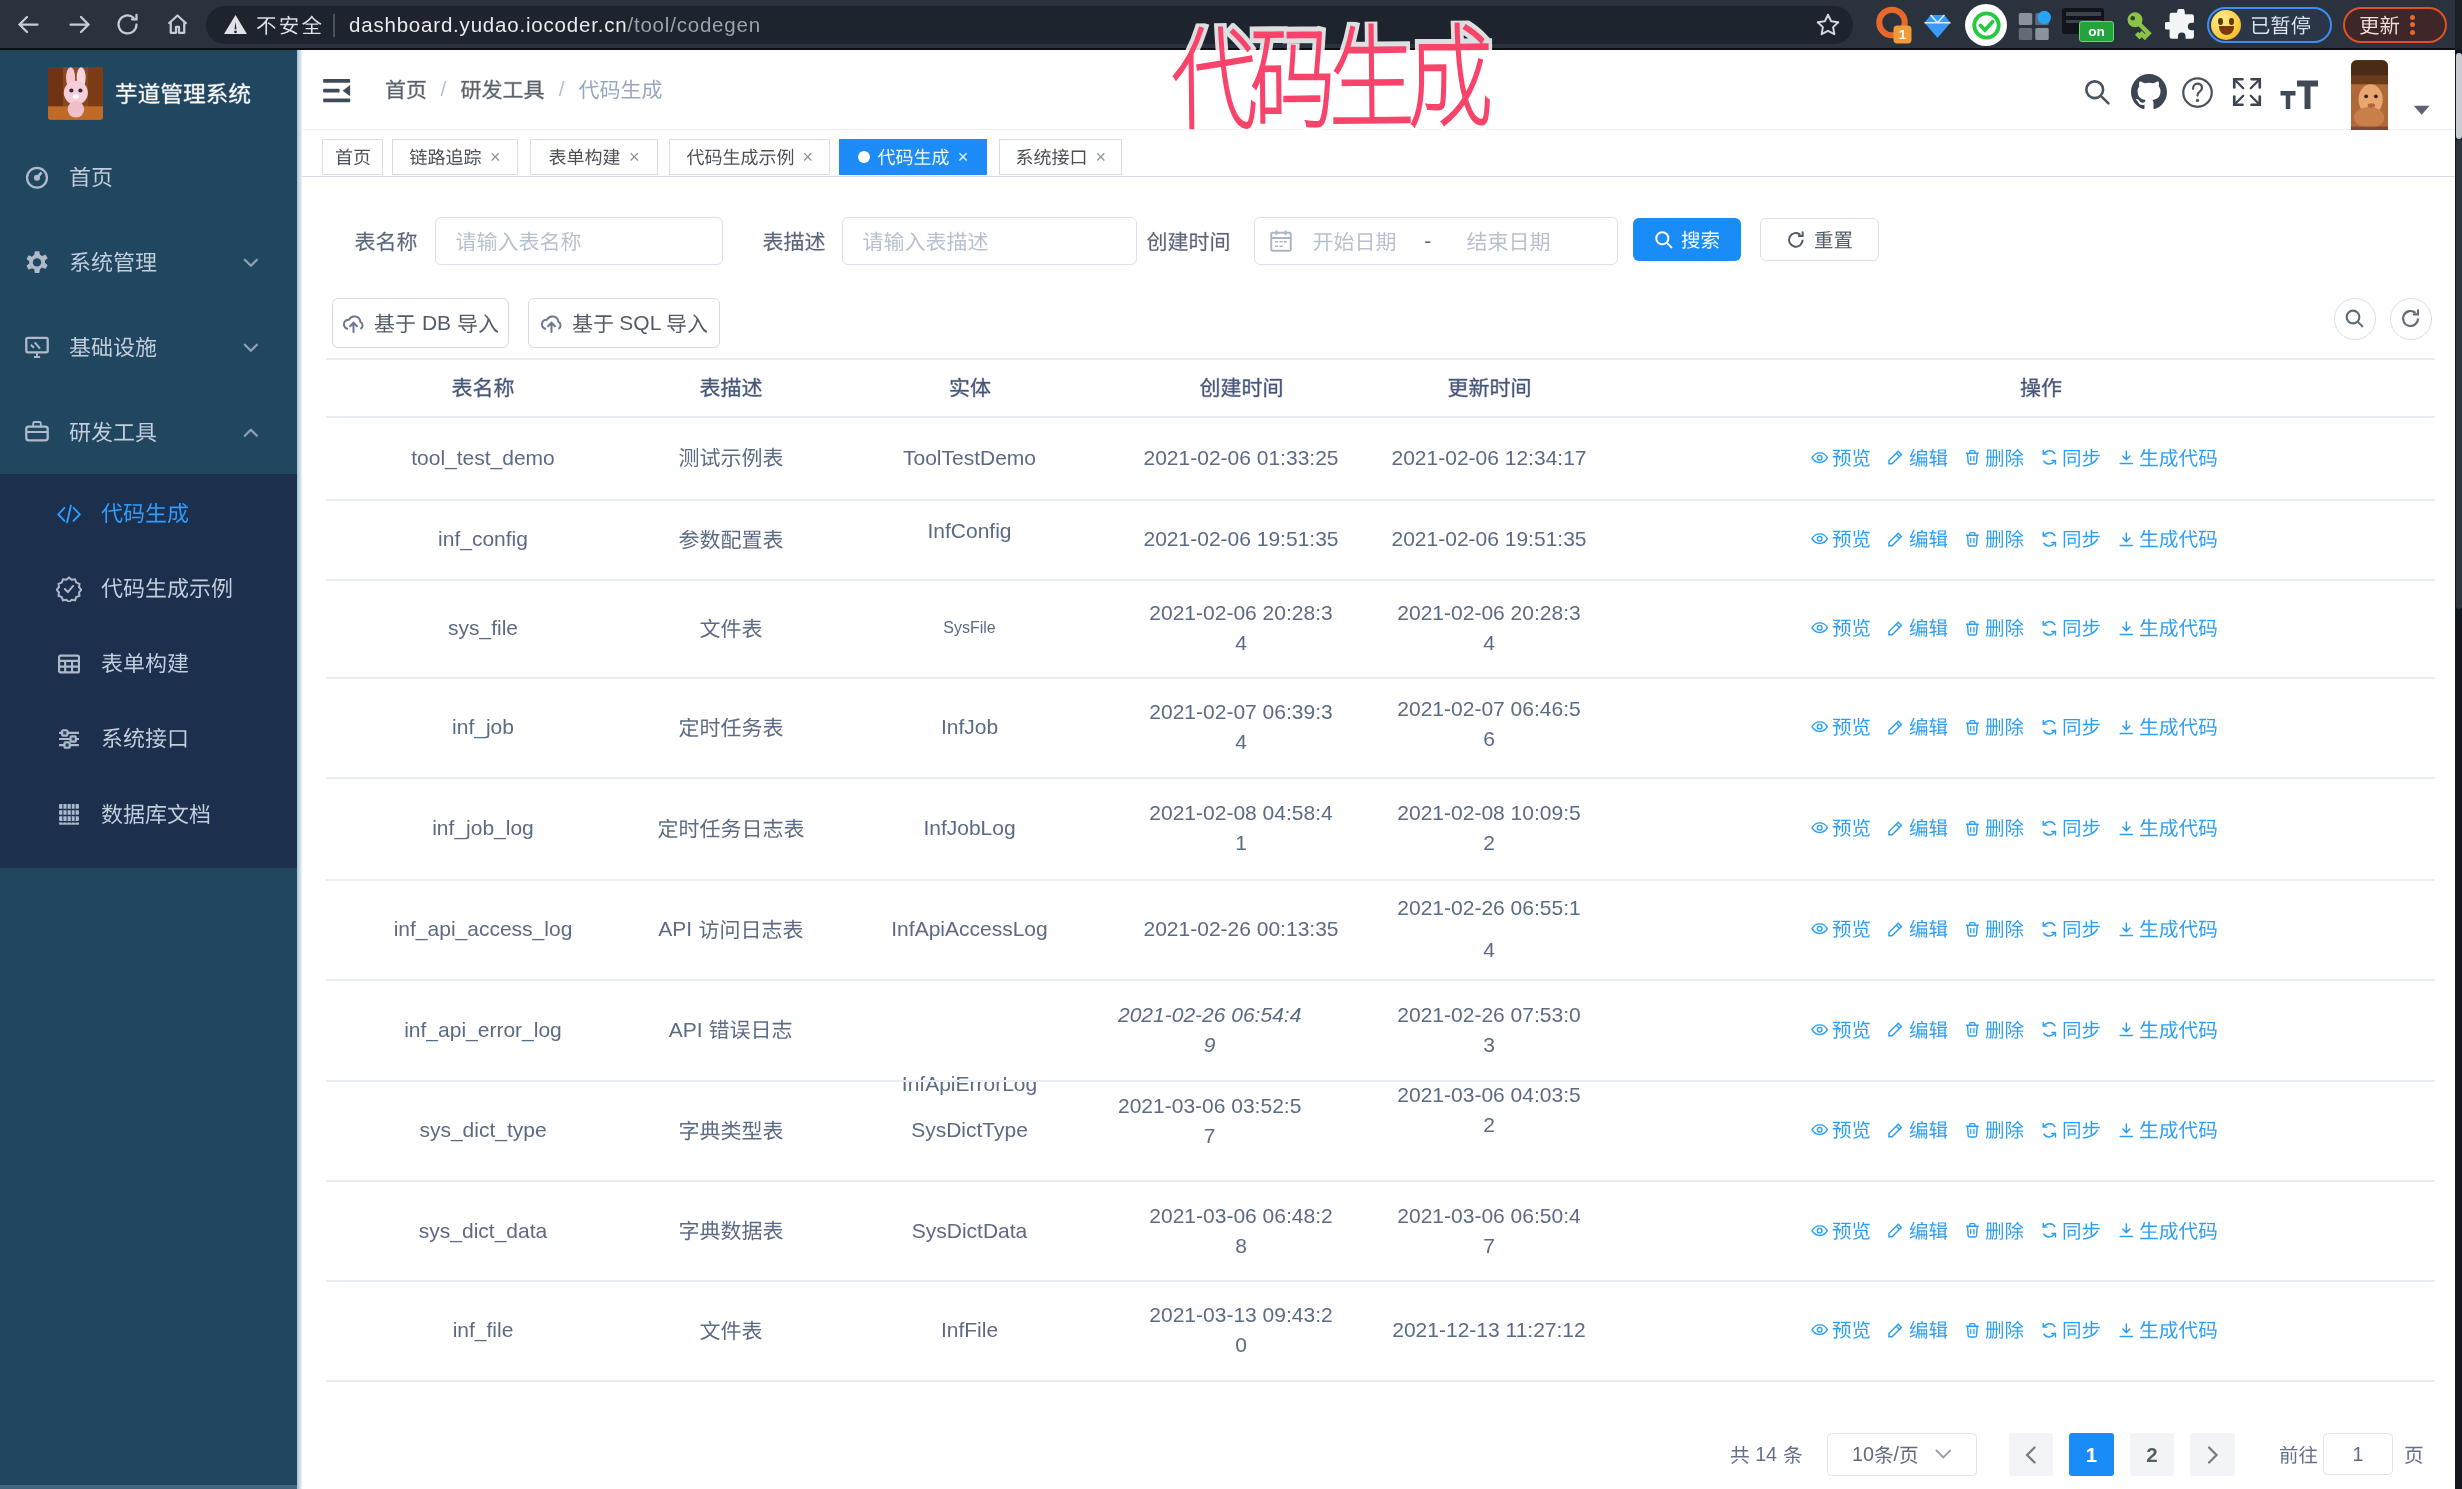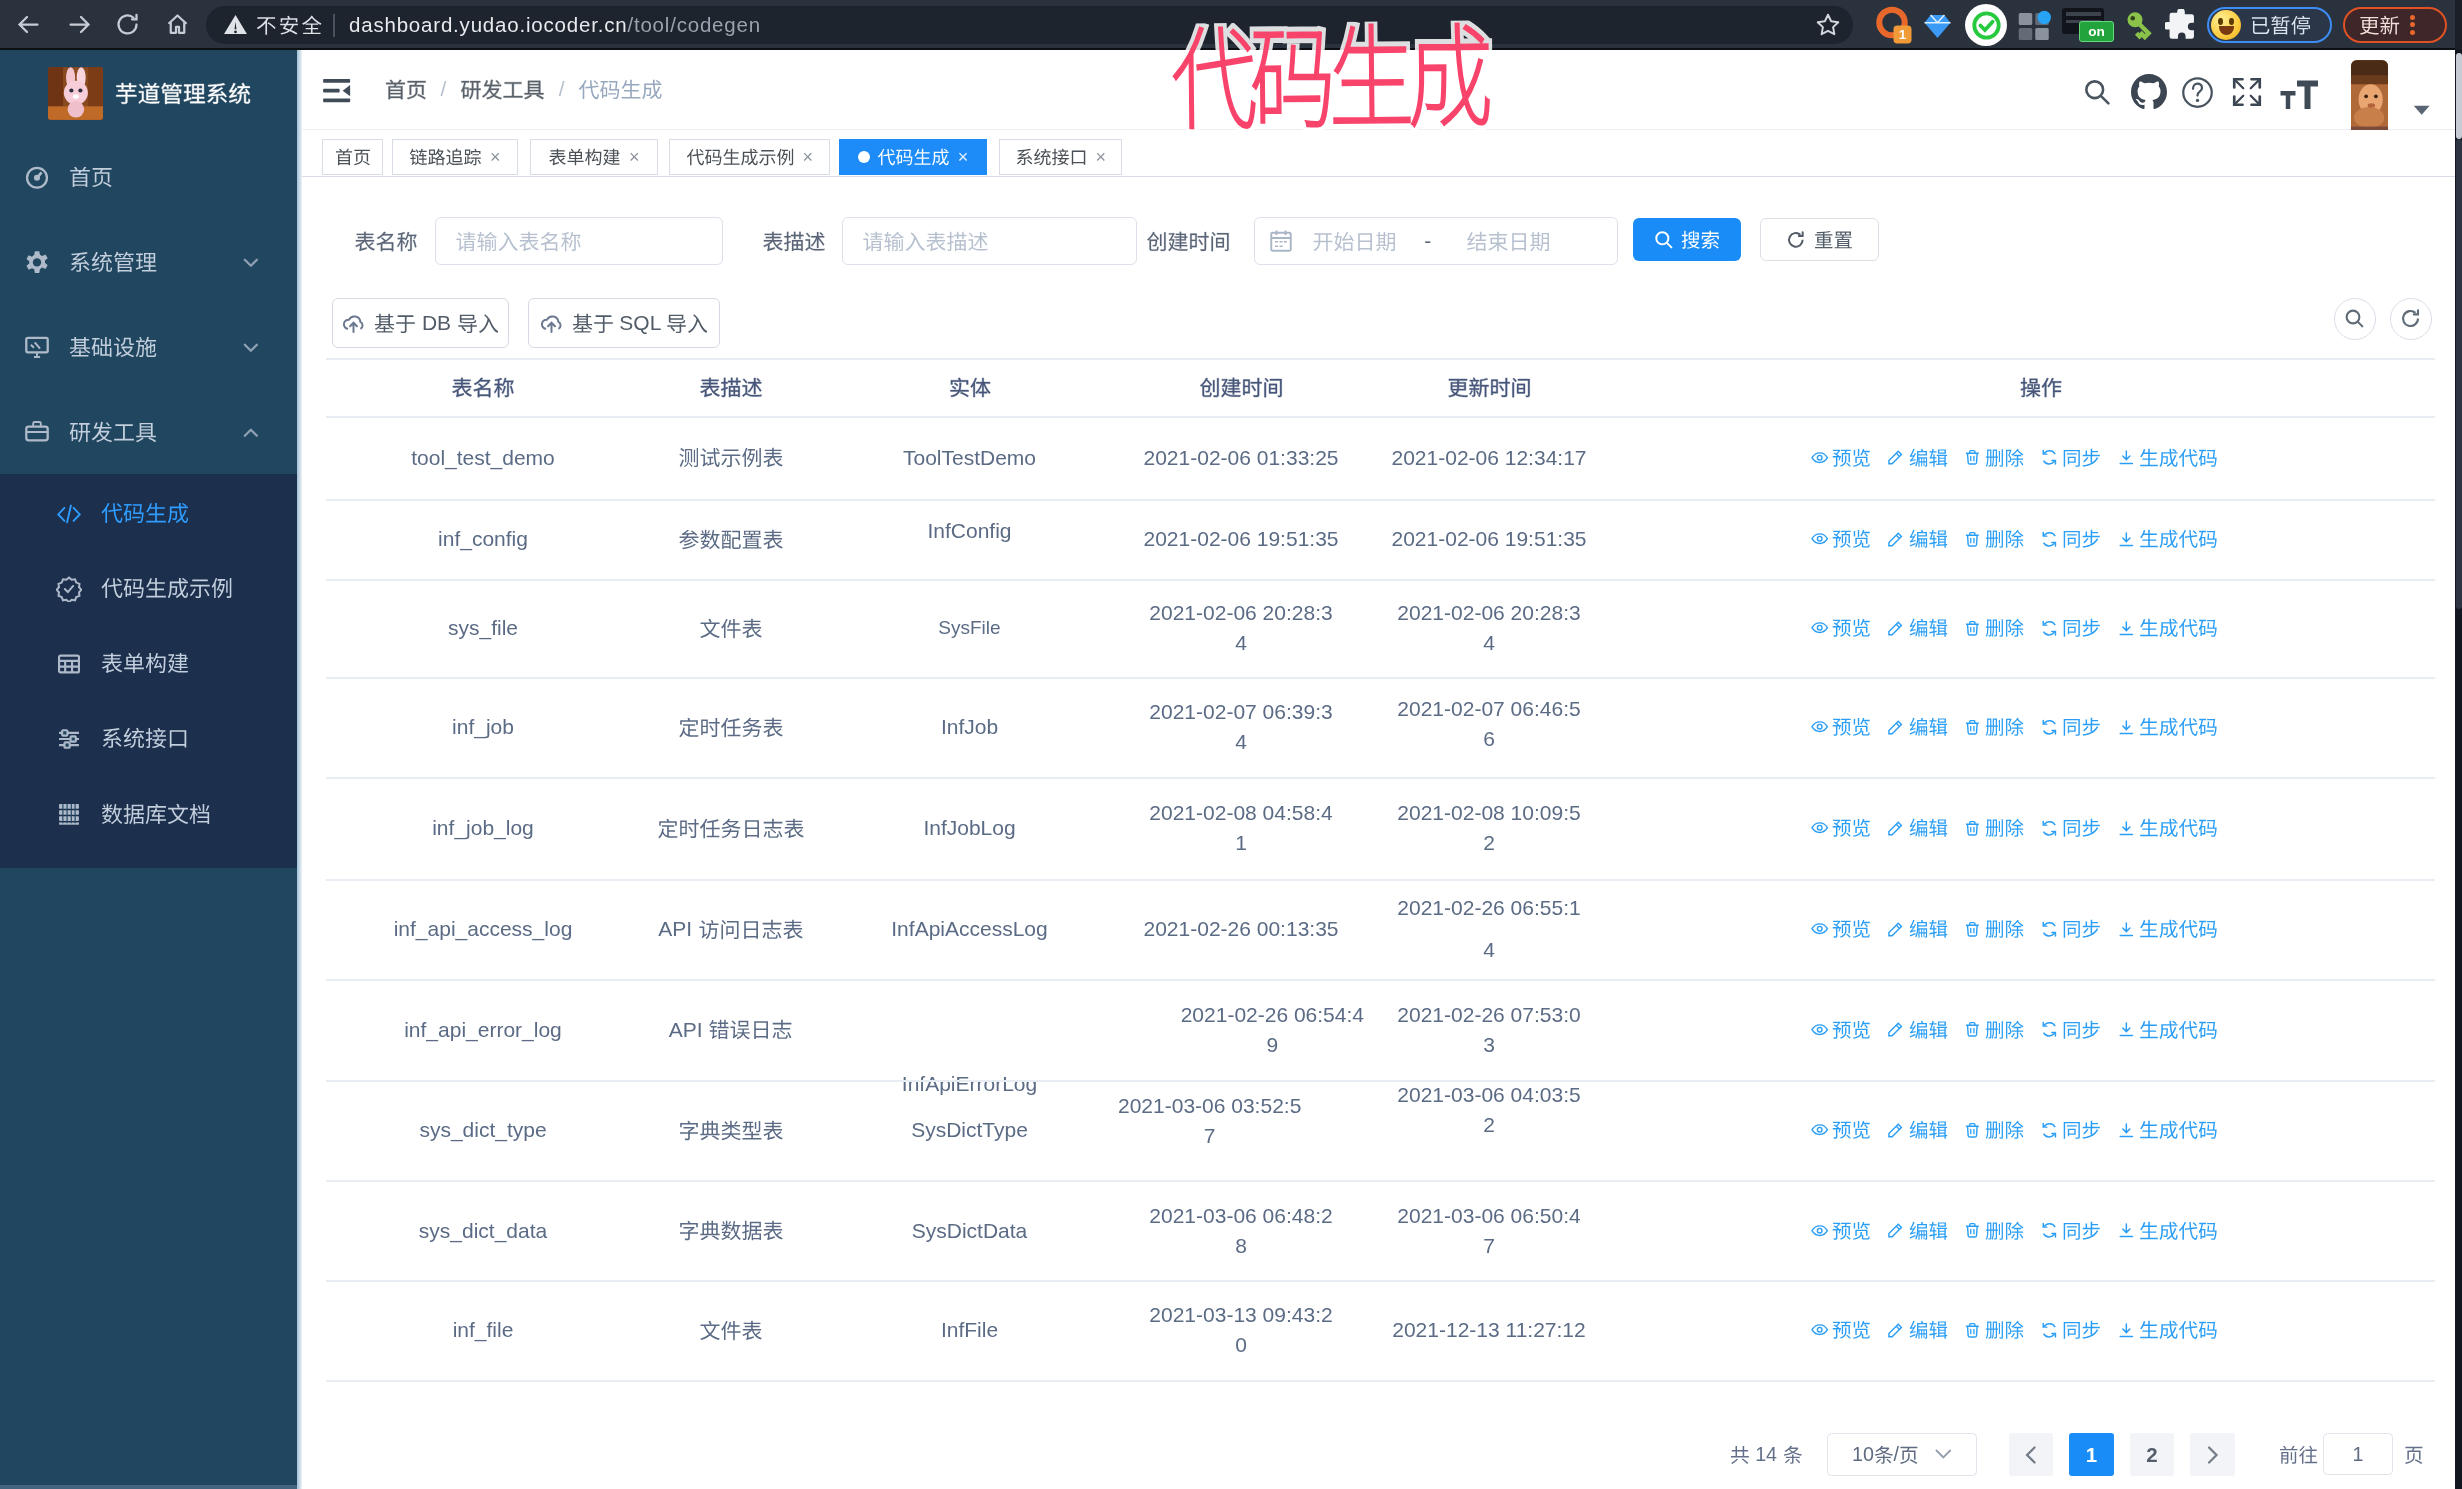--- a/index.html
+++ b/index.html
@@ -1026,21 +1026,21 @@
       <svg width="64" height="21" viewBox="0 0 3000 1000" style="flex:none;" fill="#5b6b85">
         <g transform="translate(0,880) scale(1,-1)">
           <use href="#u6587" x="0"></use>
           <use href="#u4EF6" x="1000"></use>
           <use href="#u8868" x="2000"></use>
         </g>
       </svg>
     </span>
   </div>
 <div class="abs" style="left:822px;top:579px;width:295px;height:98px;display:flex;align-items:center;justify-content:center;">
-    <span style="font-size:19px;color:#5b6b85;">SysFile</span>
+    <span style="font-size:16px;color:#5b6b85;">SysFile</span>
   </div>
 <div class="abs" style="left:1118px;top:579px;width:246px;height:98px;display:flex;align-items:center;justify-content:center;">
     <span style="font-size:21px;color:#5b6b85;text-align:center;line-height:30px;">2021-02-06 20:28:3<br>4</span>
   </div>
 <div class="abs" style="left:1364px;top:579px;width:250px;height:98px;display:flex;align-items:center;justify-content:center;">
     <span style="font-size:21px;color:#5b6b85;text-align:center;line-height:30px;">2021-02-06 20:28:3<br>4</span>
   </div>
 <div class="abs" style="left:1614px;top:579px;width:821px;height:98px;display:flex;align-items:center;justify-content:center;">
     <span style="display:inline-flex;align-items:center;position:relative;left:-9.8px;">
       <span style="display:inline-flex;align-items:center;margin:0 8.3px;">
@@ -1439,21 +1439,21 @@
           <use href="#u8BEF" x="1000"></use>
           <use href="#u65E5" x="2000"></use>
           <use href="#u5FD7" x="3000"></use>
         </g>
       </svg>
     </span>
   </div>
 <div class="abs" style="left:822px;top:1033px;width:295px;height:101px;display:flex;align-items:center;justify-content:center;">
     <span style="font-size:21px;color:#5b6b85;">InfApiErrorLog</span>
   </div>
-<div class="abs" style="left:1118px;top:979px;width:246px;height:101px;display:flex;align-items:center;justify-content:flex-end;">
+<div class="abs" style="left:1118px;top:979px;width:246px;height:101px;display:flex;align-items:center;justify-content:flex-start;font-style:italic;">
     <span style="font-size:21px;color:#5b6b85;text-align:center;line-height:30px;">2021-02-26 06:54:4<br>9</span>
   </div>
 <div class="abs" style="left:1364px;top:979px;width:250px;height:101px;display:flex;align-items:center;justify-content:center;">
     <span style="font-size:21px;color:#5b6b85;text-align:center;line-height:30px;">2021-02-26 07:53:0<br>3</span>
   </div>
 <div class="abs" style="left:1614px;top:979px;width:821px;height:101px;display:flex;align-items:center;justify-content:center;">
     <span style="display:inline-flex;align-items:center;position:relative;left:-9.8px;">
       <span style="display:inline-flex;align-items:center;margin:0 8.3px;">
         <svg width="17.4" height="17.4" viewBox="0 0 27 27" fill="none" stroke="#2a9ef6" stroke-width="2.2" style="margin-right:3px;flex:none;">
           <path d="M1.5 13.5S6 6 13.5 6s12 7.5 12 7.5-4.5 7.5-12 7.5-12-7.5-12-7.5z"></path>

